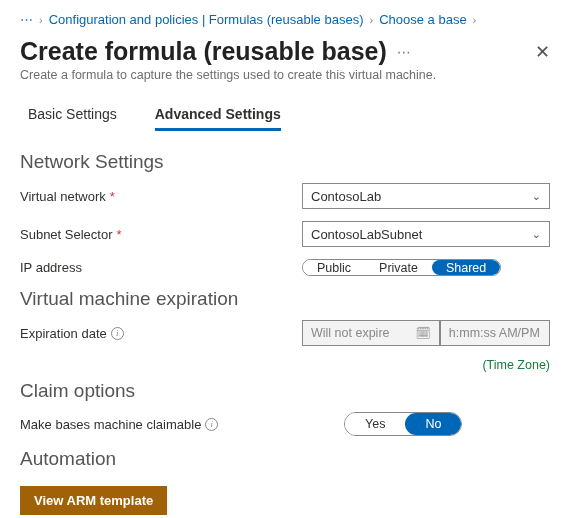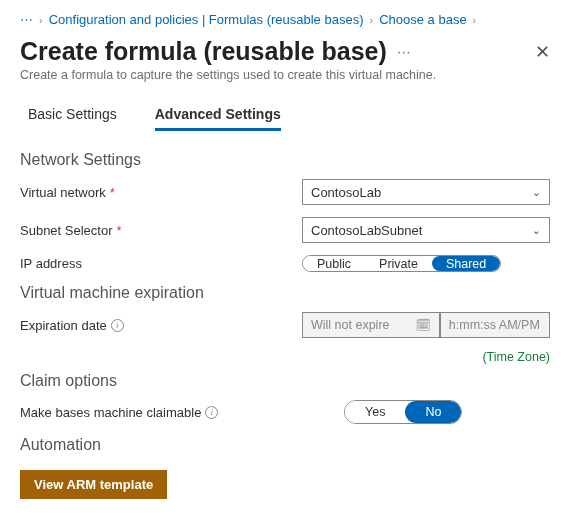--- a/index.html
+++ b/index.html
@@ -45,21 +45,21 @@
     color: #323130;
     padding-bottom: 6px;
     cursor: pointer;
     border-bottom: 2px solid transparent;
   }
   .tab.active {
     font-weight: 600;
     border-bottom: 3px solid #0067b8;
   }
   .section-heading {
-    font-size: 16px;
+    font-size: 19px;
     color: #555;
     margin-bottom: 10px;
   }
   .form-row {
     display: flex;
     align-items: center;
     margin-bottom: 12px;
   }
   .form-label {
     width: 258px;

